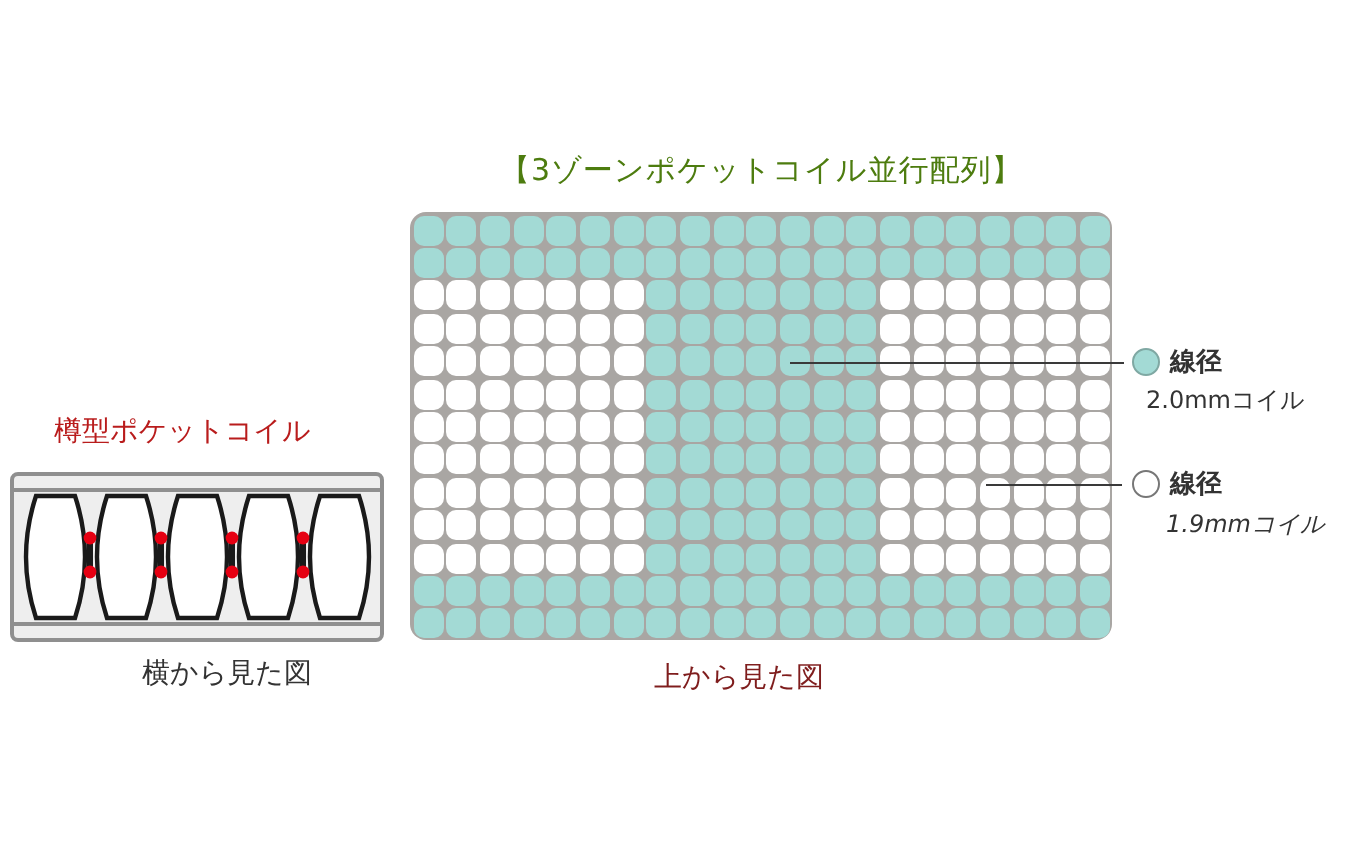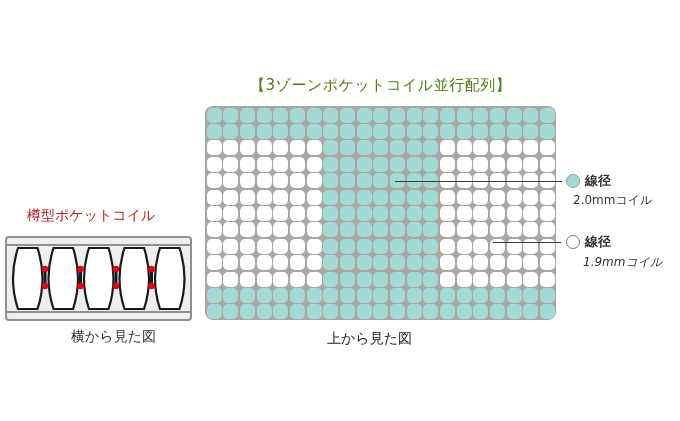--- a/index.html
+++ b/index.html
@@ -2,21 +2,21 @@
 <html><head>
 <meta charset="utf-8">
 <style>
   html, body { margin:0; padding:0; background:#ffffff; }
   body { width:680px; height:421px; position:relative; overflow:hidden;
          font-family:"DejaVu Sans", sans-serif; color:#3a3a3a; }
   .abs { position:absolute; }
   .title-top { left:250px; top:76px; font-size:15px; letter-spacing:0.5px; white-space:nowrap; color:#4d7c0f; }
   .side-title { left:27px; top:207px; font-size:14px; white-space:nowrap; color:#b91c1c; }
   .side-caption { left:43px; top:328px; font-size:14px; white-space:nowrap; color:#333;margin-left:28px; }
-  .top-caption { left:327px; top:330px; font-size:14px; white-space:nowrap; color:#0f172a; }
+  .top-caption { left:327px; top:330px; font-size:14px; white-space:nowrap; color:#7f1d1d; }
 
   
   .side-box { left:5px; top:236px; width:187px; height:85px; }
 
   
   .grid { left:205px; top:106px; width:351px; height:214px; background:#a9a6a3;
           border-radius:8px; overflow:hidden; }
   .grid-inner { position:absolute; left:1px; top:1px; display:grid;
                 grid-template-columns:repeat(21, 16.66px); grid-template-rows:repeat(13, 16.4px); }
   .cell { width:16.66px; height:16.4px; display:flex; align-items:center; justify-content:center; }

